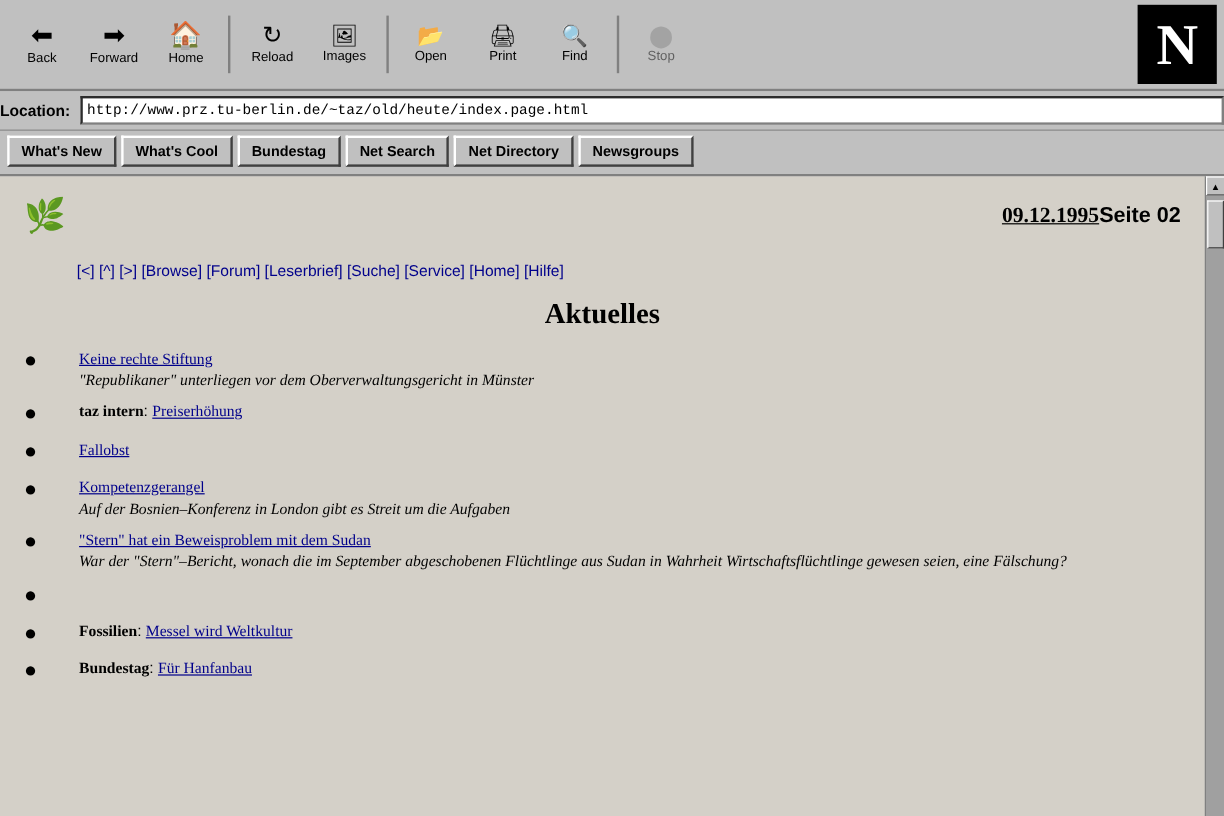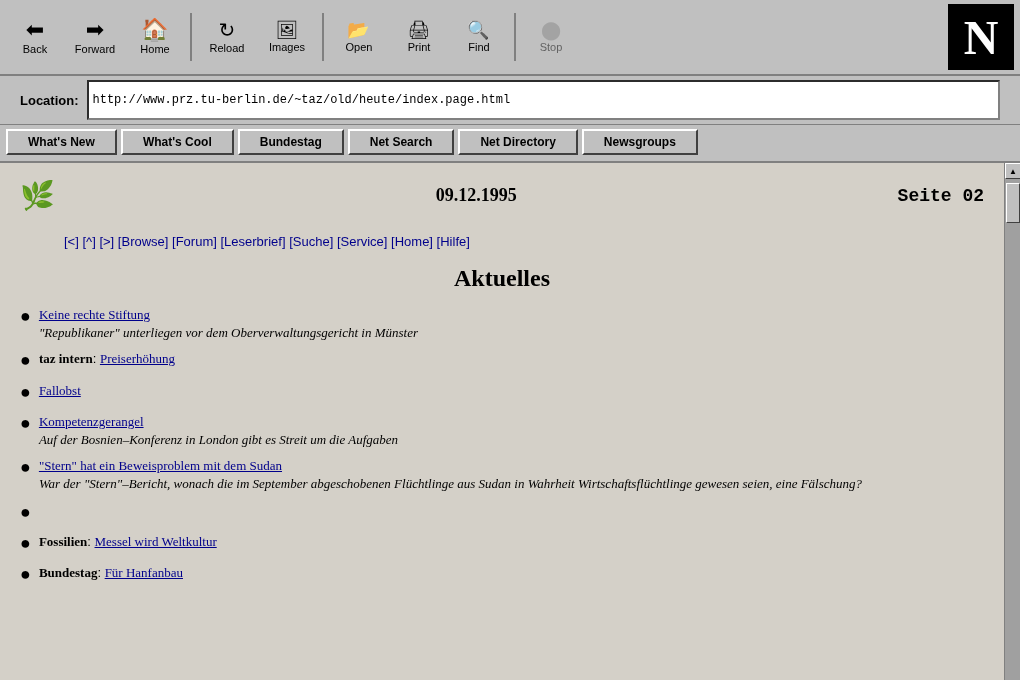--- a/index.html
+++ b/index.html
@@ -69,56 +69,56 @@
     .netscape-logo span {
       color: #fff;
       font-size: 48px;
       font-weight: bold;
       font-family: Times, serif;
     }
 
     
     .location-bar {
       background: #c0c0c0;
-      padding: 4px 20px;
+      padding: 4px 0;
       display: flex;
       align-items: center;
       gap: 8px;
       border-bottom: 1px solid #808080;
     }
 
     .location-label {
       font-size: 13px;
       font-weight: bold;
       white-space: nowrap;
     }
 
     .location-input {
       flex: 1;
-      height: 40px;
+      height: 24px;
       border: 2px inset #808080;
       background: #fff;
       font-size: 12px;
       font-family: 'Courier New', monospace;
       padding: 0 4px;
       color: #000;
     }
 
     
     .nav-buttons {
       background: #c0c0c0;
       padding: 4px 6px 6px;
       display: flex;
       gap: 4px;
       border-bottom: 2px solid #808080;
     }
 
     .nav-btn {
       height: 26px;
-      padding: 2px 20px;
+      padding: 2px 10px;
       background: #c0c0c0;
       border-top: 2px solid #fff;
       border-left: 2px solid #fff;
       border-right: 2px solid #404040;
       border-bottom: 2px solid #404040;
       font-size: 12px;
       font-weight: bold;
       cursor: pointer;
       color: #000;
       white-space: nowrap;
@@ -187,30 +187,31 @@
       margin-bottom: 14px;
       padding-bottom: 8px;
     }
 
     .content-logo {
       font-size: 28px;
     }
 
     .content-date {
       flex: 1;
-      text-align: center;
+      text-align: right;
       font-size: 18px;
       font-weight: bold;
       font-family: 'Times New Roman', serif;
+      text-decoration: underline;
     }
 
     .content-page {
       font-size: 18px;
       font-weight: bold;
-      font-family: Liberation Mono, monospace;
+      font-family: Liberation Sans, sans-serif;
     }
 
     
     .nav-links {
       font-size: 13px;
       margin-bottom: 16px;
       color: #00008b;
       margin-left: 44px;
     }
 
@@ -245,20 +246,21 @@
 
     .bullet {
       font-size: 18px;
       margin-right: 8px;
       margin-top: -2px;
       flex-shrink: 0;
     }
 
     .article-content {
       flex: 1;
+      margin-left: 27px;
     }
 
     .article-link {
       color: #00008b;
       text-decoration: underline;
       font-family: 'Times New Roman', serif;
       font-size: 13px;
     }
 
     .article-subtitle {

